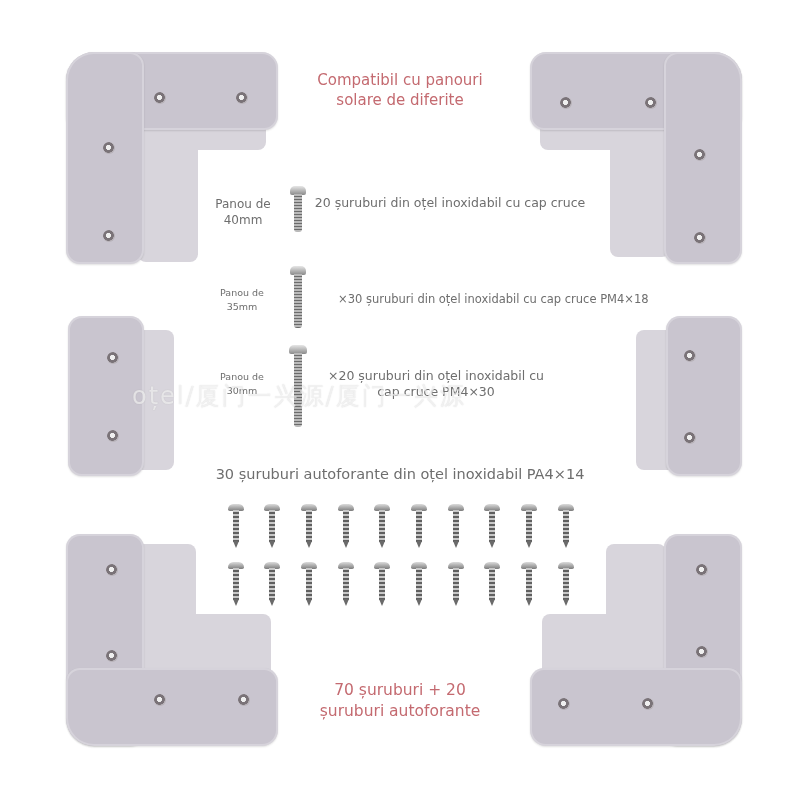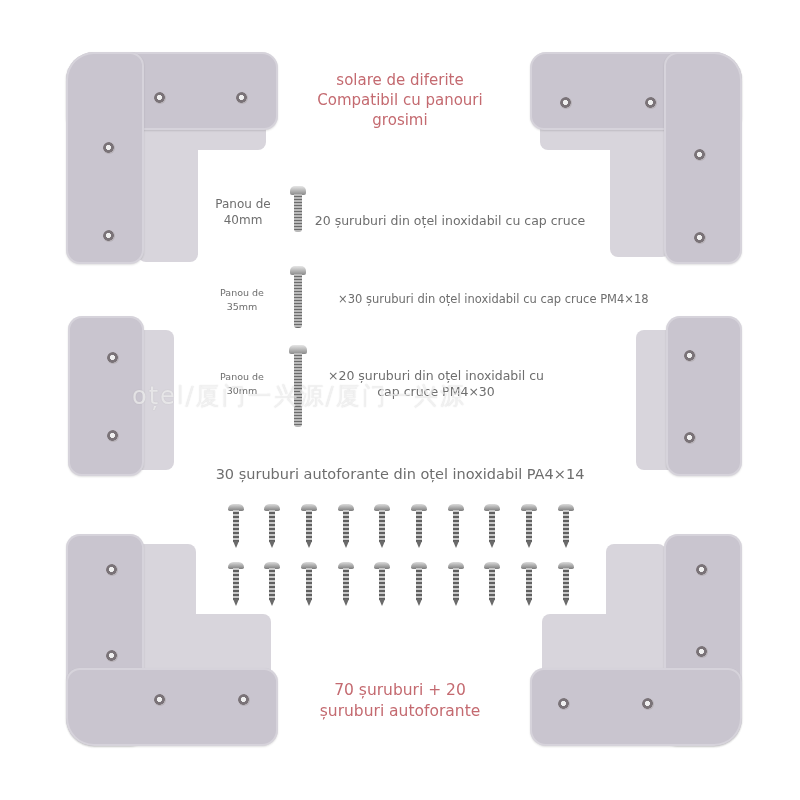--- a/index.html
+++ b/index.html
@@ -92,34 +92,33 @@
   <div class="flange" style="left:12px;top:80px;width:124px;height:70px;"></div>
   <div class="face" style="left:134px;top:0;width:78px;height:212px;border-radius:14px 14px 28px 14px;"></div>
   <div class="face" style="left:0;top:134px;width:212px;height:78px;border-radius:14px 14px 28px 16px;"></div>
   <div class="hole" style="left:166px;top:30px;"></div>
   <div class="hole" style="left:166px;top:112px;"></div>
   <div class="hole" style="left:28px;top:164px;"></div>
   <div class="hole" style="left:112px;top:164px;"></div>
 </div>
 
 <div class="abs txt-red" style="left:280px;top:70px;width:240px;font-size:15px;line-height:20px;">
+  <div>Compatibil cu panouri</div>
   <div>solare de diferite</div>
-  <div>Compatibil cu panouri</div>
-  <div>grosimi</div>
 </div>
 
 <div class="abs txt-gray" style="left:204px;top:196px;width:78px;font-size:12px;line-height:16px;">
   <div>Panou de</div>
   <div>40mm</div>
 </div>
 <div class="mscrew" style="left:290px;top:186px;width:16px;height:48px;">
   <div class="head" style="width:16px;"></div>
   <div class="shaft" style="left:4px;width:8px;height:38px;"></div>
 </div>
-<div class="abs txt-gray" style="left:300px;top:213px;width:300px;font-size:12.5px;line-height:16px;">
+<div class="abs txt-gray" style="left:300px;top:195px;width:300px;font-size:12.5px;line-height:16px;">
   <div>20 șuruburi din oțel inoxidabil cu cap cruce</div>
 </div>
 
 <div class="abs txt-gray" style="left:210px;top:286px;width:64px;font-size:9.5px;line-height:14px;">
   <div>Panou de</div>
   <div>35mm</div>
 </div>
 <div class="mscrew" style="left:290px;top:266px;width:16px;height:62px;">
   <div class="head" style="width:16px;"></div>
   <div class="shaft" style="left:4px;width:8px;height:54px;"></div>

